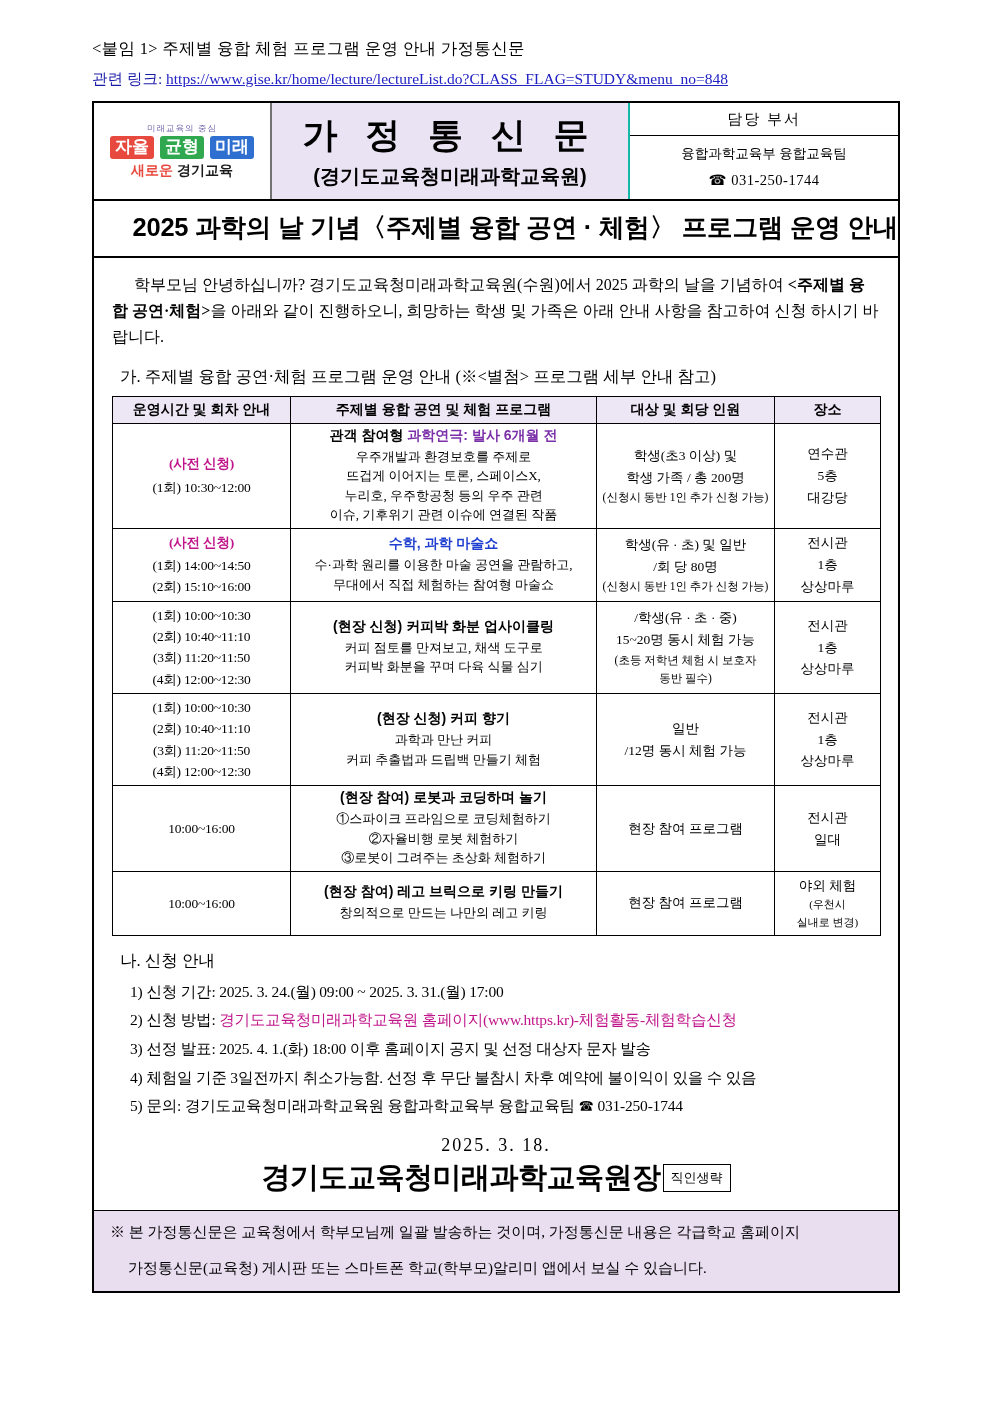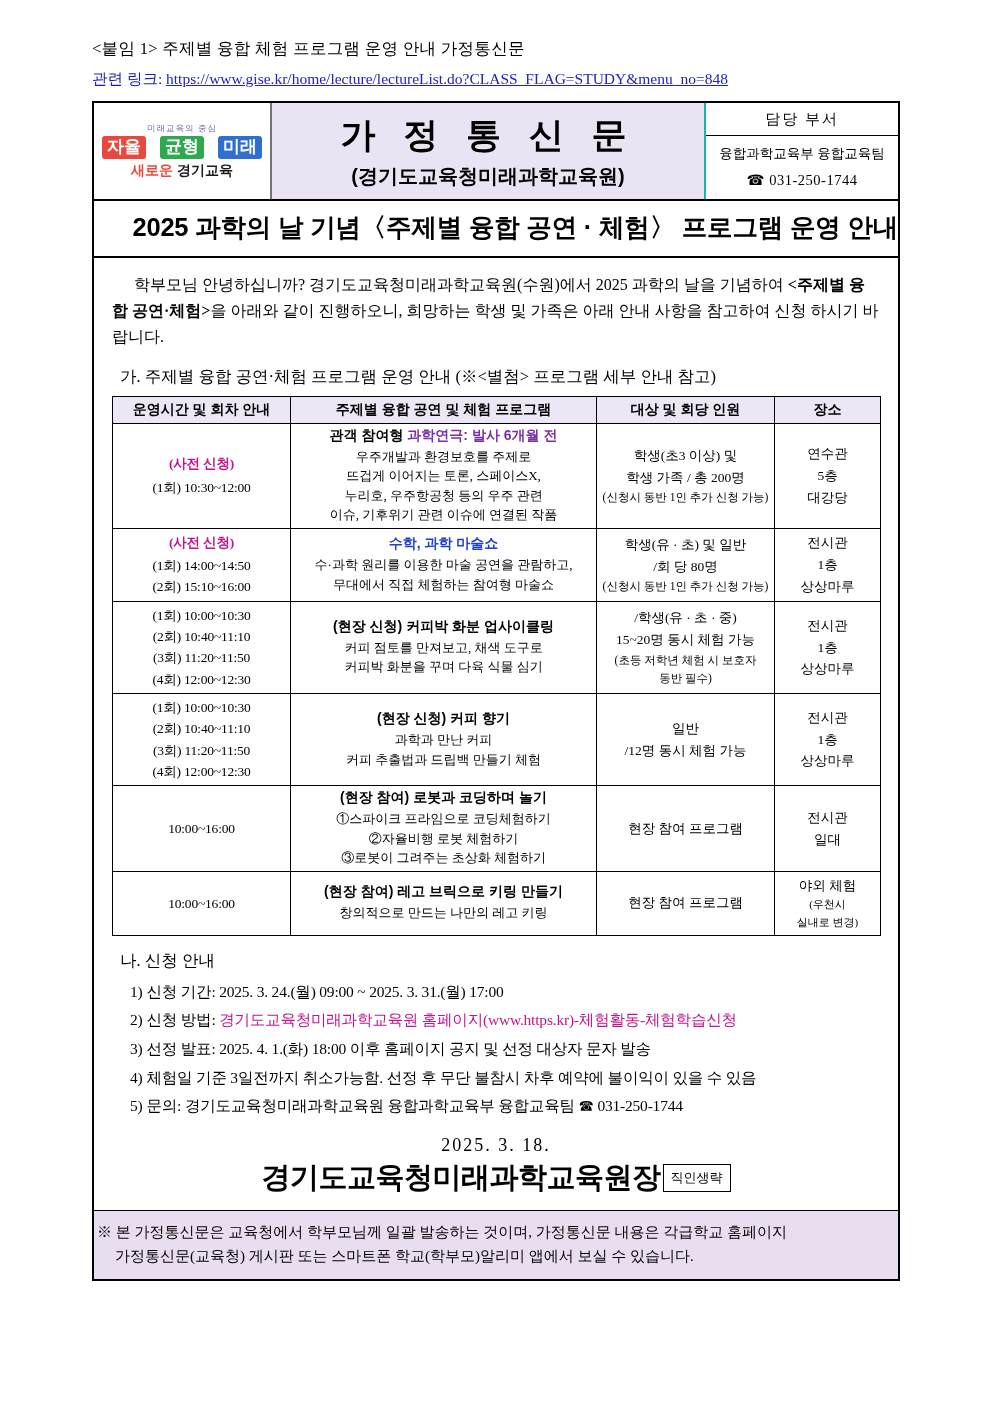--- a/index.html
+++ b/index.html
@@ -48,21 +48,21 @@
   }
   .logo-box { text-align: center; line-height: 1.15; }
   .logo-top {
     font-size: 8.5px;
     color: #6b5ea8;
     font-family: "Liberation Sans", sans-serif;
     letter-spacing: 1px;
     margin-bottom: 2px;
   }
   .logo-mid {
-    display: flex; gap: 14px; justify-content: center;
+    display: flex; gap: 6px; justify-content: center;
     font-family: "Liberation Sans", sans-serif;
     font-weight: bold;
     font-size: 17px;
     border-radius: 10px;
   }
   .logo-mid span {
     color: #fff;
     padding: 1px 5px 2px 5px;
     border-radius: 3px;
   }
@@ -93,21 +93,21 @@
     font-size: 35px;
     letter-spacing: 9px;
     margin-bottom: 4px;
   }
   .hdr-title .t2 {
     font-family: "Liberation Sans", sans-serif;
     font-weight: bold;
     font-size: 20px;
   }
   .hdr-dept {
-    width: 192px;
+    width: 268px;
     display: flex;
     flex-direction: column;
   }
   .hdr-dept .d1 {
     height: 33px;
     border-bottom: 1px solid #000;
     display: flex; align-items: center; justify-content: center;
     font-size: 15px;
     letter-spacing: 2px;
   }
@@ -231,25 +231,25 @@
     font-size: 13px;
     padding: 4px 7px;
     white-space: nowrap;
   }
 
   
   .note {
     margin-top: 12px;
     background: #e9ddf0;
     border-top: 1px solid #000;
-    padding: 9px 14px 11px 3px;
+    padding: 9px 14px 11px 16px;
     font-size: 15px;
     line-height: 1.6;
   }
-  .note .l2 { display: block; padding-left: 18px; }
+  .note .l2 { display: block; padding-left: 18px; margin-top: 12px; }
 </style>
 </head>
 <body>
 
 <div class="page">
 
   <div class="attach-line">&lt;붙임 1&gt; 주제별 융합 체험 프로그램 운영 안내 가정통신문</div>
 
   <div class="link-line">
     <span class="lbl">관련 링크:</span>

